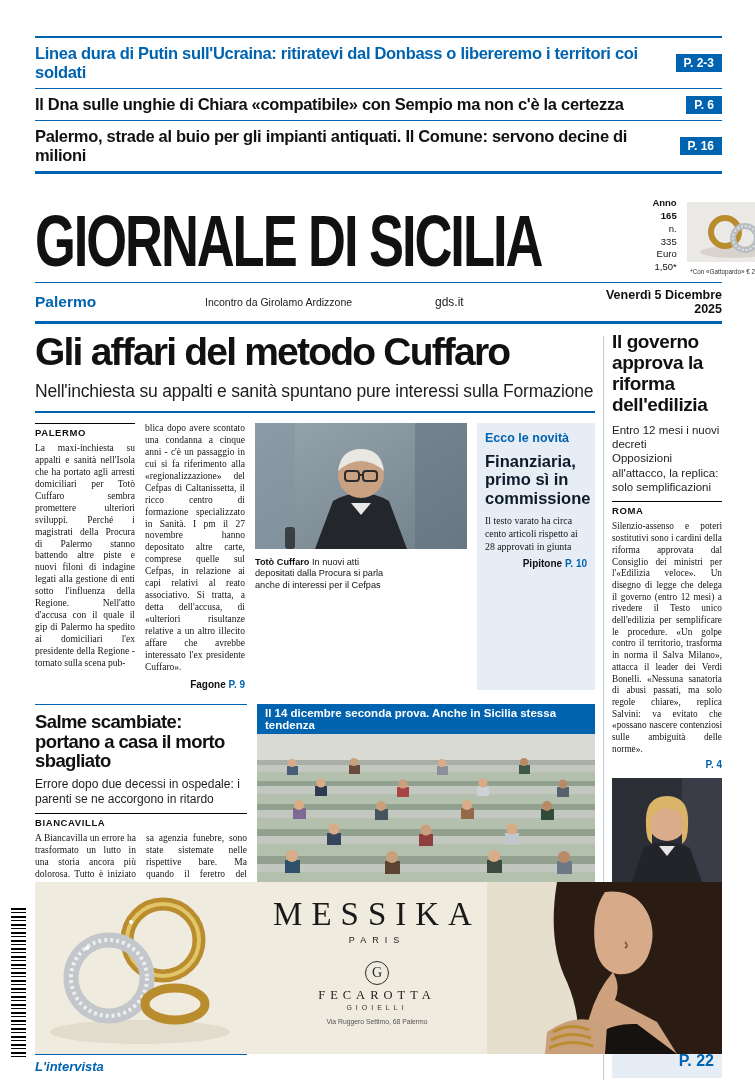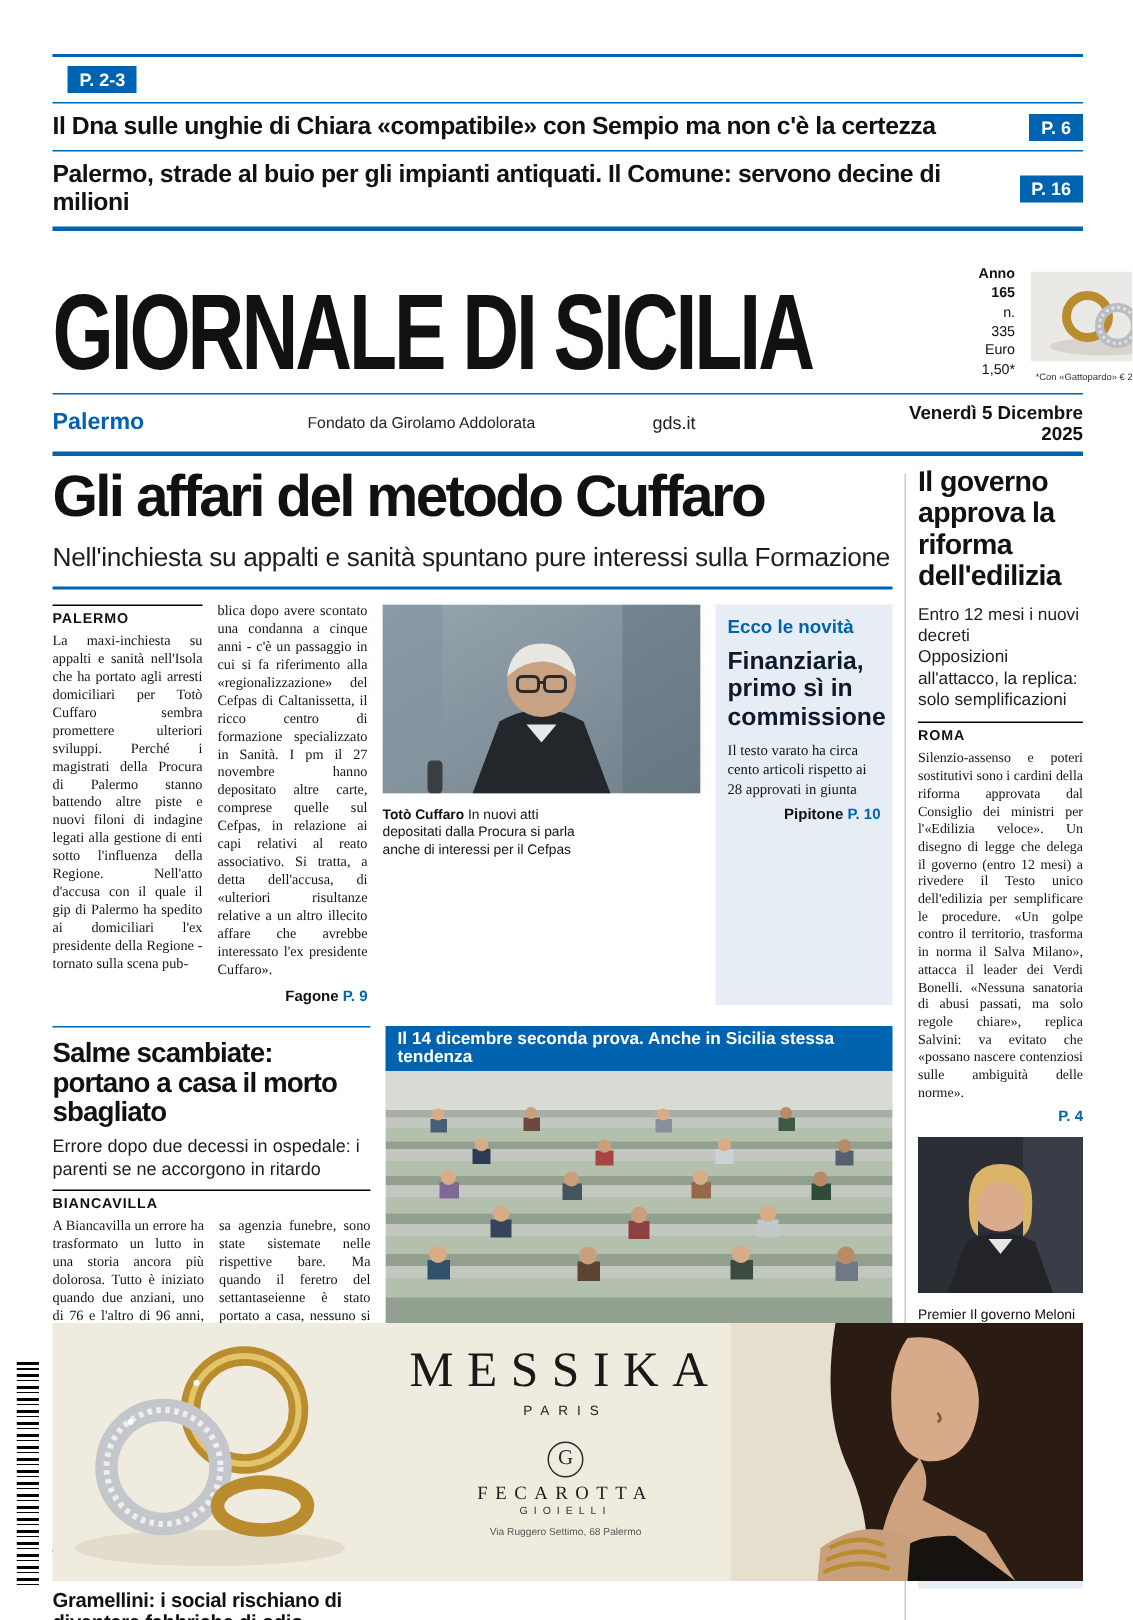--- a/index.html
+++ b/index.html
@@ -103,20 +103,21 @@
   .barcode{position:absolute;left:11px;top:908px;width:15px;height:150px;background:repeating-linear-gradient(180deg,#000 0 2px,#fff 2px 4px,#000 4px 5px,#fff 5px 8px);outline:3px solid #fff;}
 </style>
 </head>
 <body>
 
 <div class="page">
   <div class="content">
 
     <div class="strip">
       <div class="hl-row first">
+        <span class="hl-txt">Linea dura di Putin sull'Ucraina: ritiratevi dal Donbass o libereremo i territori coi soldati</span>
         <span class="badge">P. 2-3</span>
       </div>
       <div class="hl-row">
         <span class="hl-txt">Il Dna sulle unghie di Chiara «compatibile» con Sempio ma non c'è la certezza</span>
         <span class="badge">P. 6</span>
       </div>
       <div class="hl-row last">
         <span class="hl-txt">Palermo, strade al buio per gli impianti antiquati. Il Comune: servono decine di milioni</span>
         <span class="badge">P. 16</span>
       </div>
@@ -139,21 +140,21 @@
           <circle cx="58" cy="36" r="12" fill="none" stroke="#b9bcc0" stroke-width="6"></circle>
           <circle cx="58" cy="36" r="12" fill="none" stroke="#dfe2e5" stroke-width="2" stroke-dasharray="2 2"></circle>
           <circle cx="70" cy="22" r="2" fill="#fff"></circle>
         </svg>
         <div class="foot">*Con «Gattopardo» € 2,50 in più</div>
       </div>
     </div>
 
     <div class="infobar">
       <div class="edition">Palermo</div>
-      <div class="founded">Fondato da Girolamo Addolorata</div>
+      <div class="founded">Incontro da Girolamo Ardizzone</div>
       <div class="site">gds.it</div>
       <div class="date">Venerdì 5 Dicembre 2025</div>
     </div>
 
     <div class="main">
       <div class="main-left">
 
         <div class="lead-h1">Gli affari del metodo Cuffaro</div>
         <div class="lead-deck">Nell'inchiesta su appalti e sanità spuntano pure interessi sulla Formazione</div>
 

